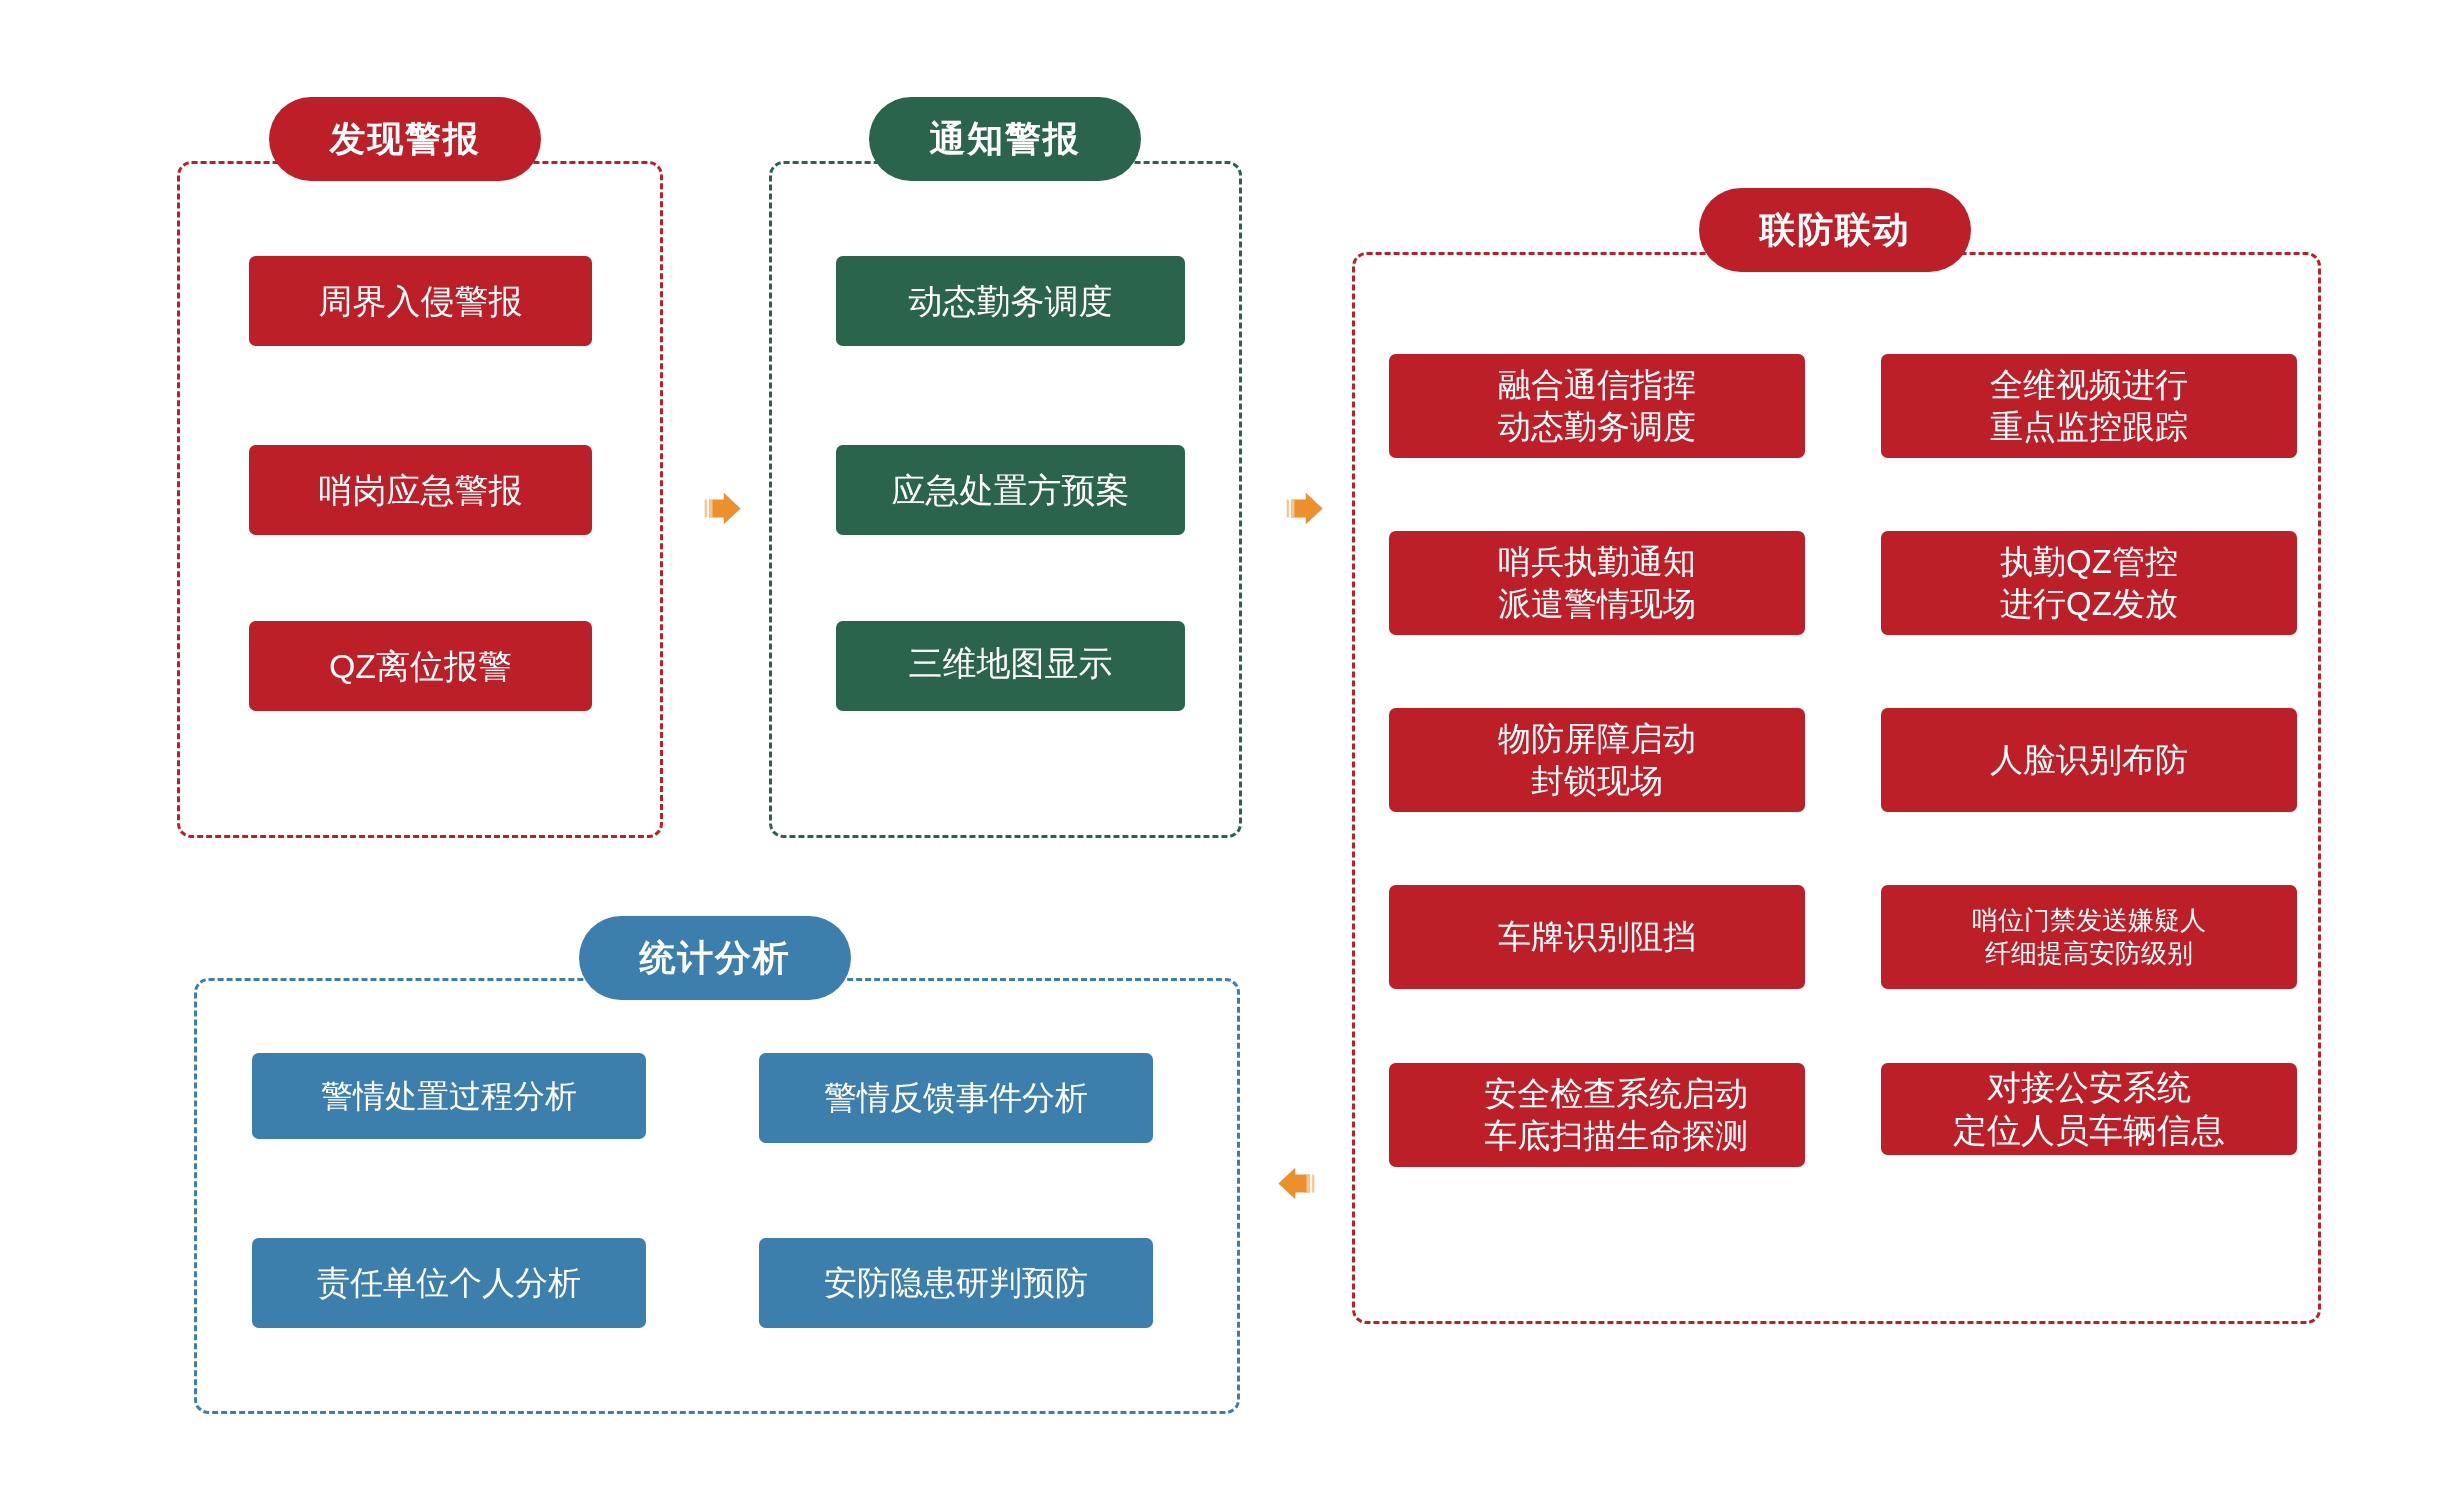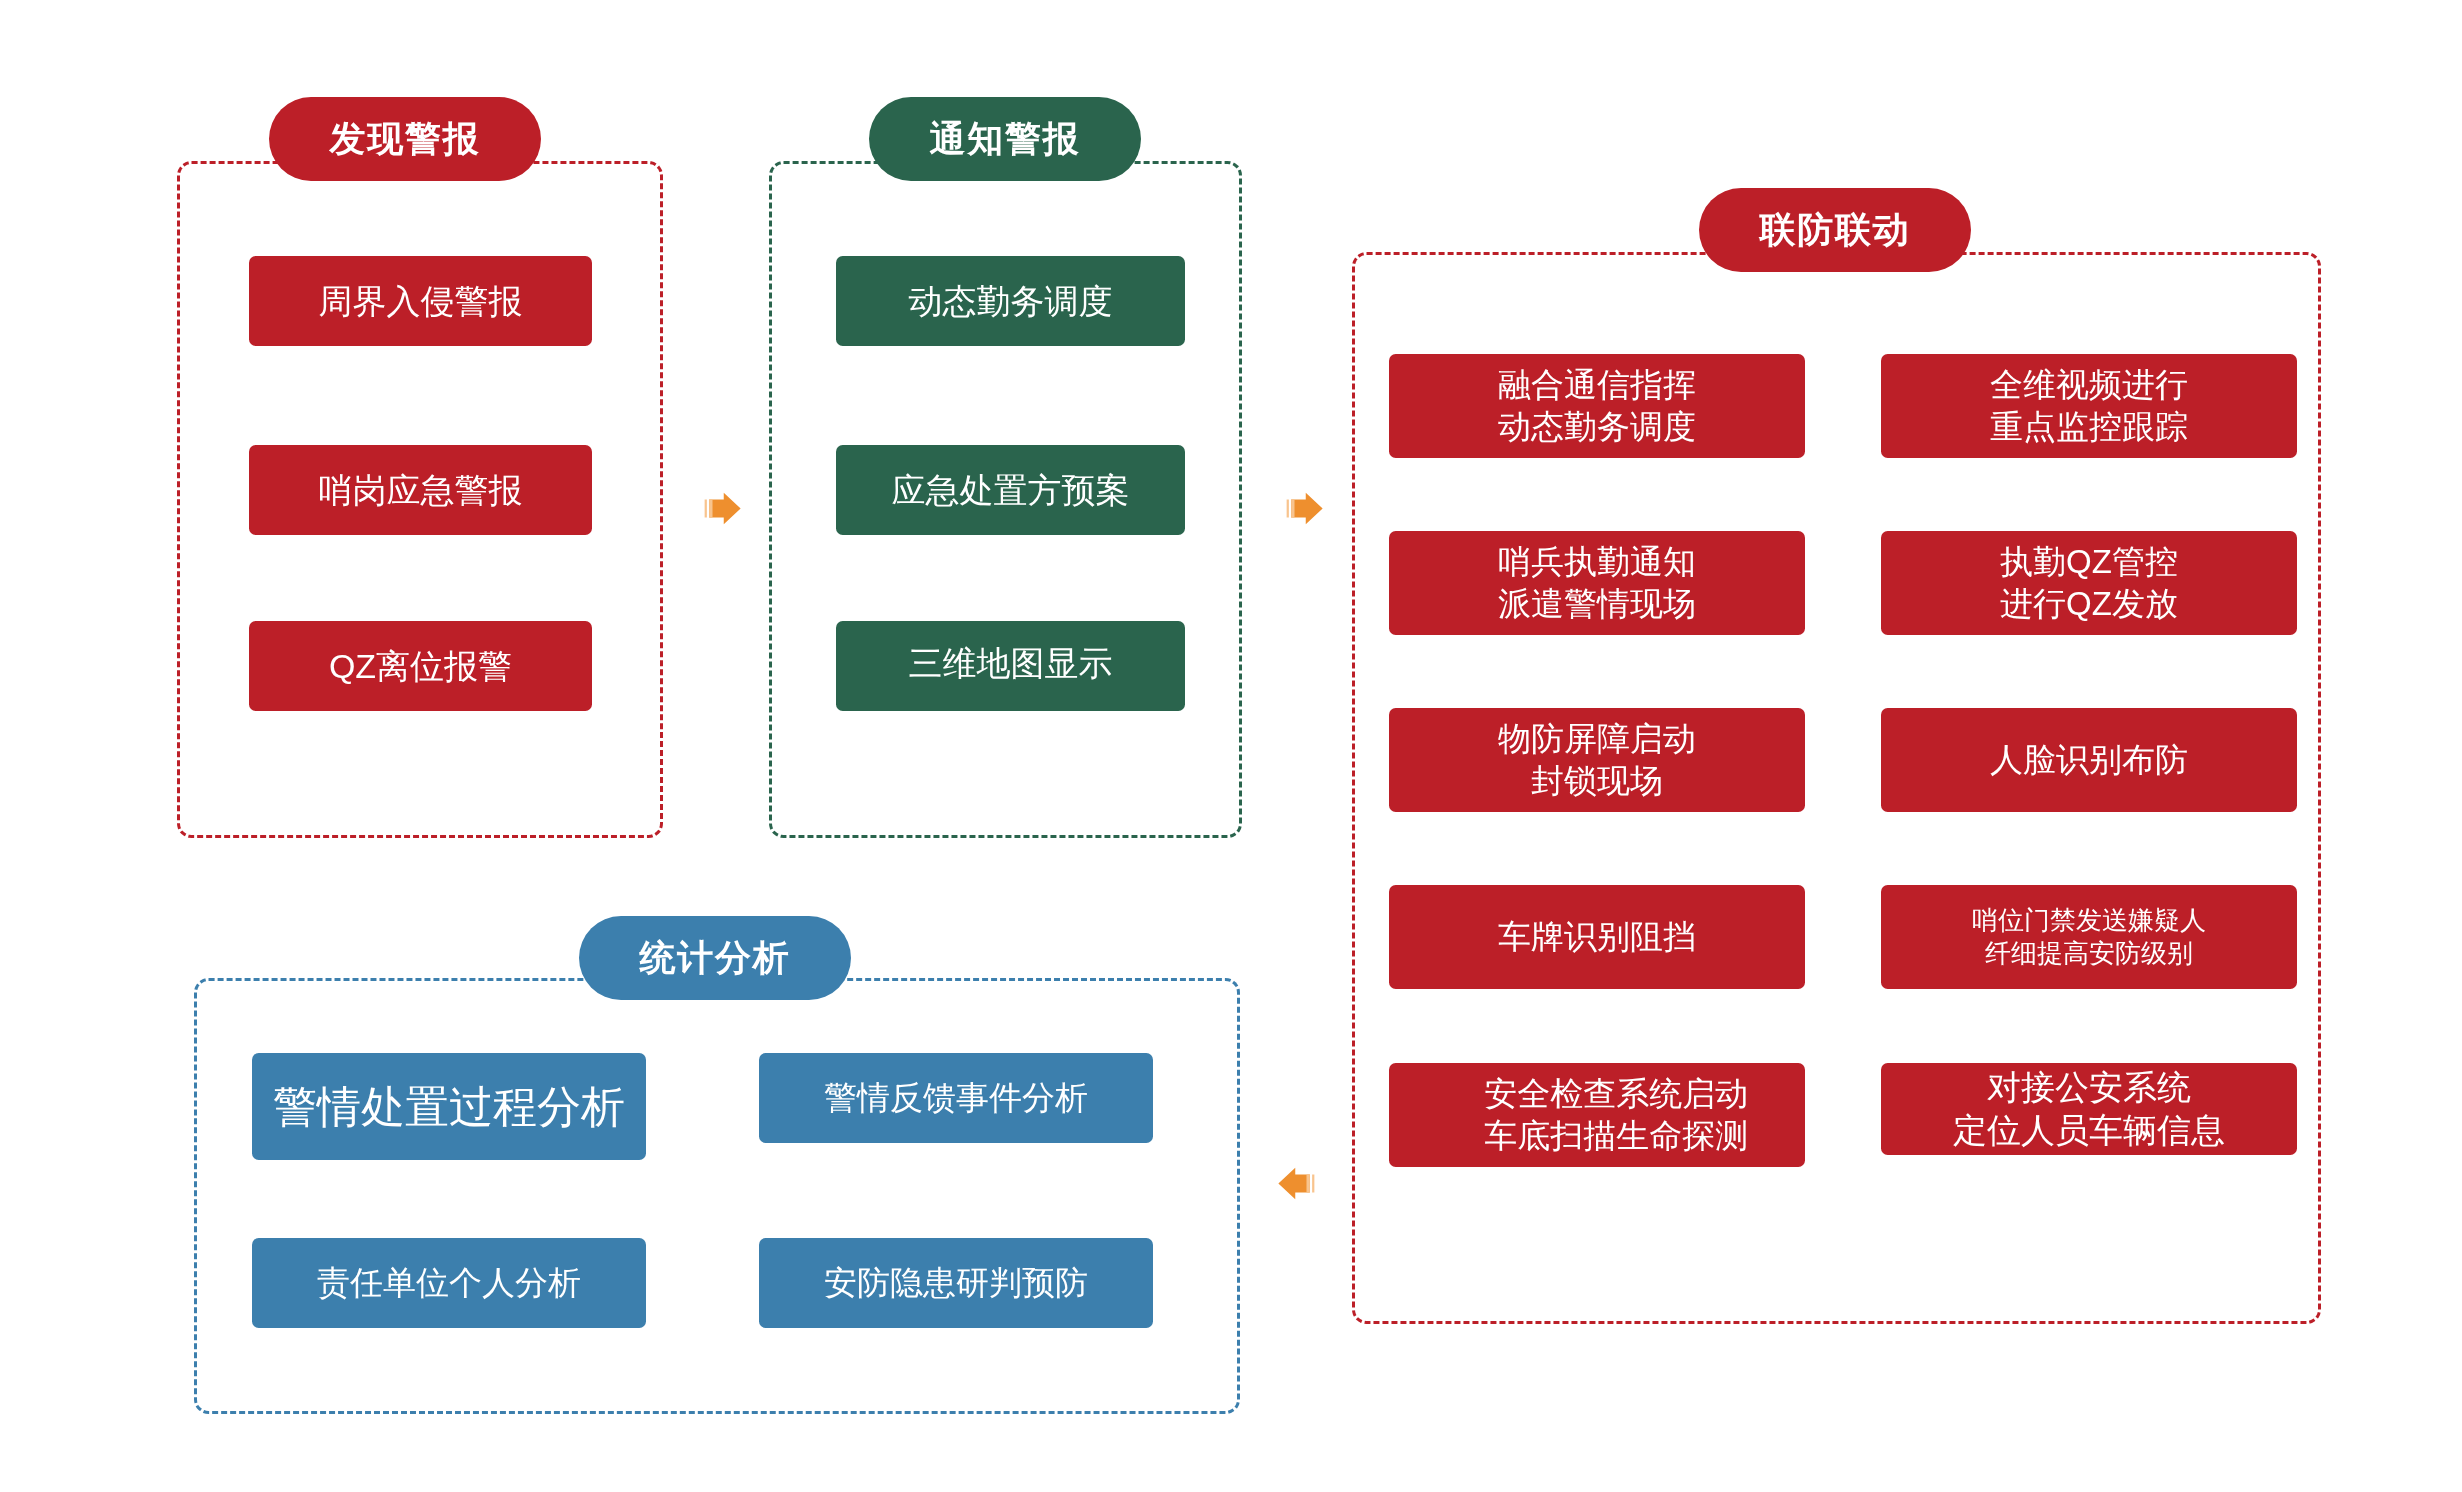--- a/index.html
+++ b/index.html
@@ -139,21 +139,21 @@
       <path d="M70 24 H66 V56 H70 Z" fill="#F8C48E"></path>
       <path d="M62 24 H36 V12 L6 40 L36 68 V56 H62 Z" fill="#EE8F2E"></path>
       <path d="M62 24 H56 V56 H62 Z" fill="#F8C48E"></path>
     </svg>
   </div>
 
   <div class="panel blue" style="left:194px;top:978px;width:1046px;height:436px;"></div>
 
   <div class="pill blue" style="left:579px;top:916px;width:272px;height:84px;font-size:36px;">统计分析</div>
 
-  <div class="box blue" style="left:252px;top:1053px;width:394px;height:107px;font-size:44px;">警情处置过程分析</div>
+  <div class="box blue" style="left:252px;top:1053px;width:394px;height:86px;font-size:32px;">警情处置过程分析</div>
 
   <div class="box blue" style="left:759px;top:1053px;width:394px;height:90px;font-size:33px;">警情反馈事件分析</div>
 
   <div class="box blue" style="left:252px;top:1238px;width:394px;height:90px;font-size:33px;">责任单位个人分析</div>
 
   <div class="box blue" style="left:759px;top:1238px;width:394px;height:90px;font-size:33px;">安防隐患研判预防</div>
 
 </div>
 
 

